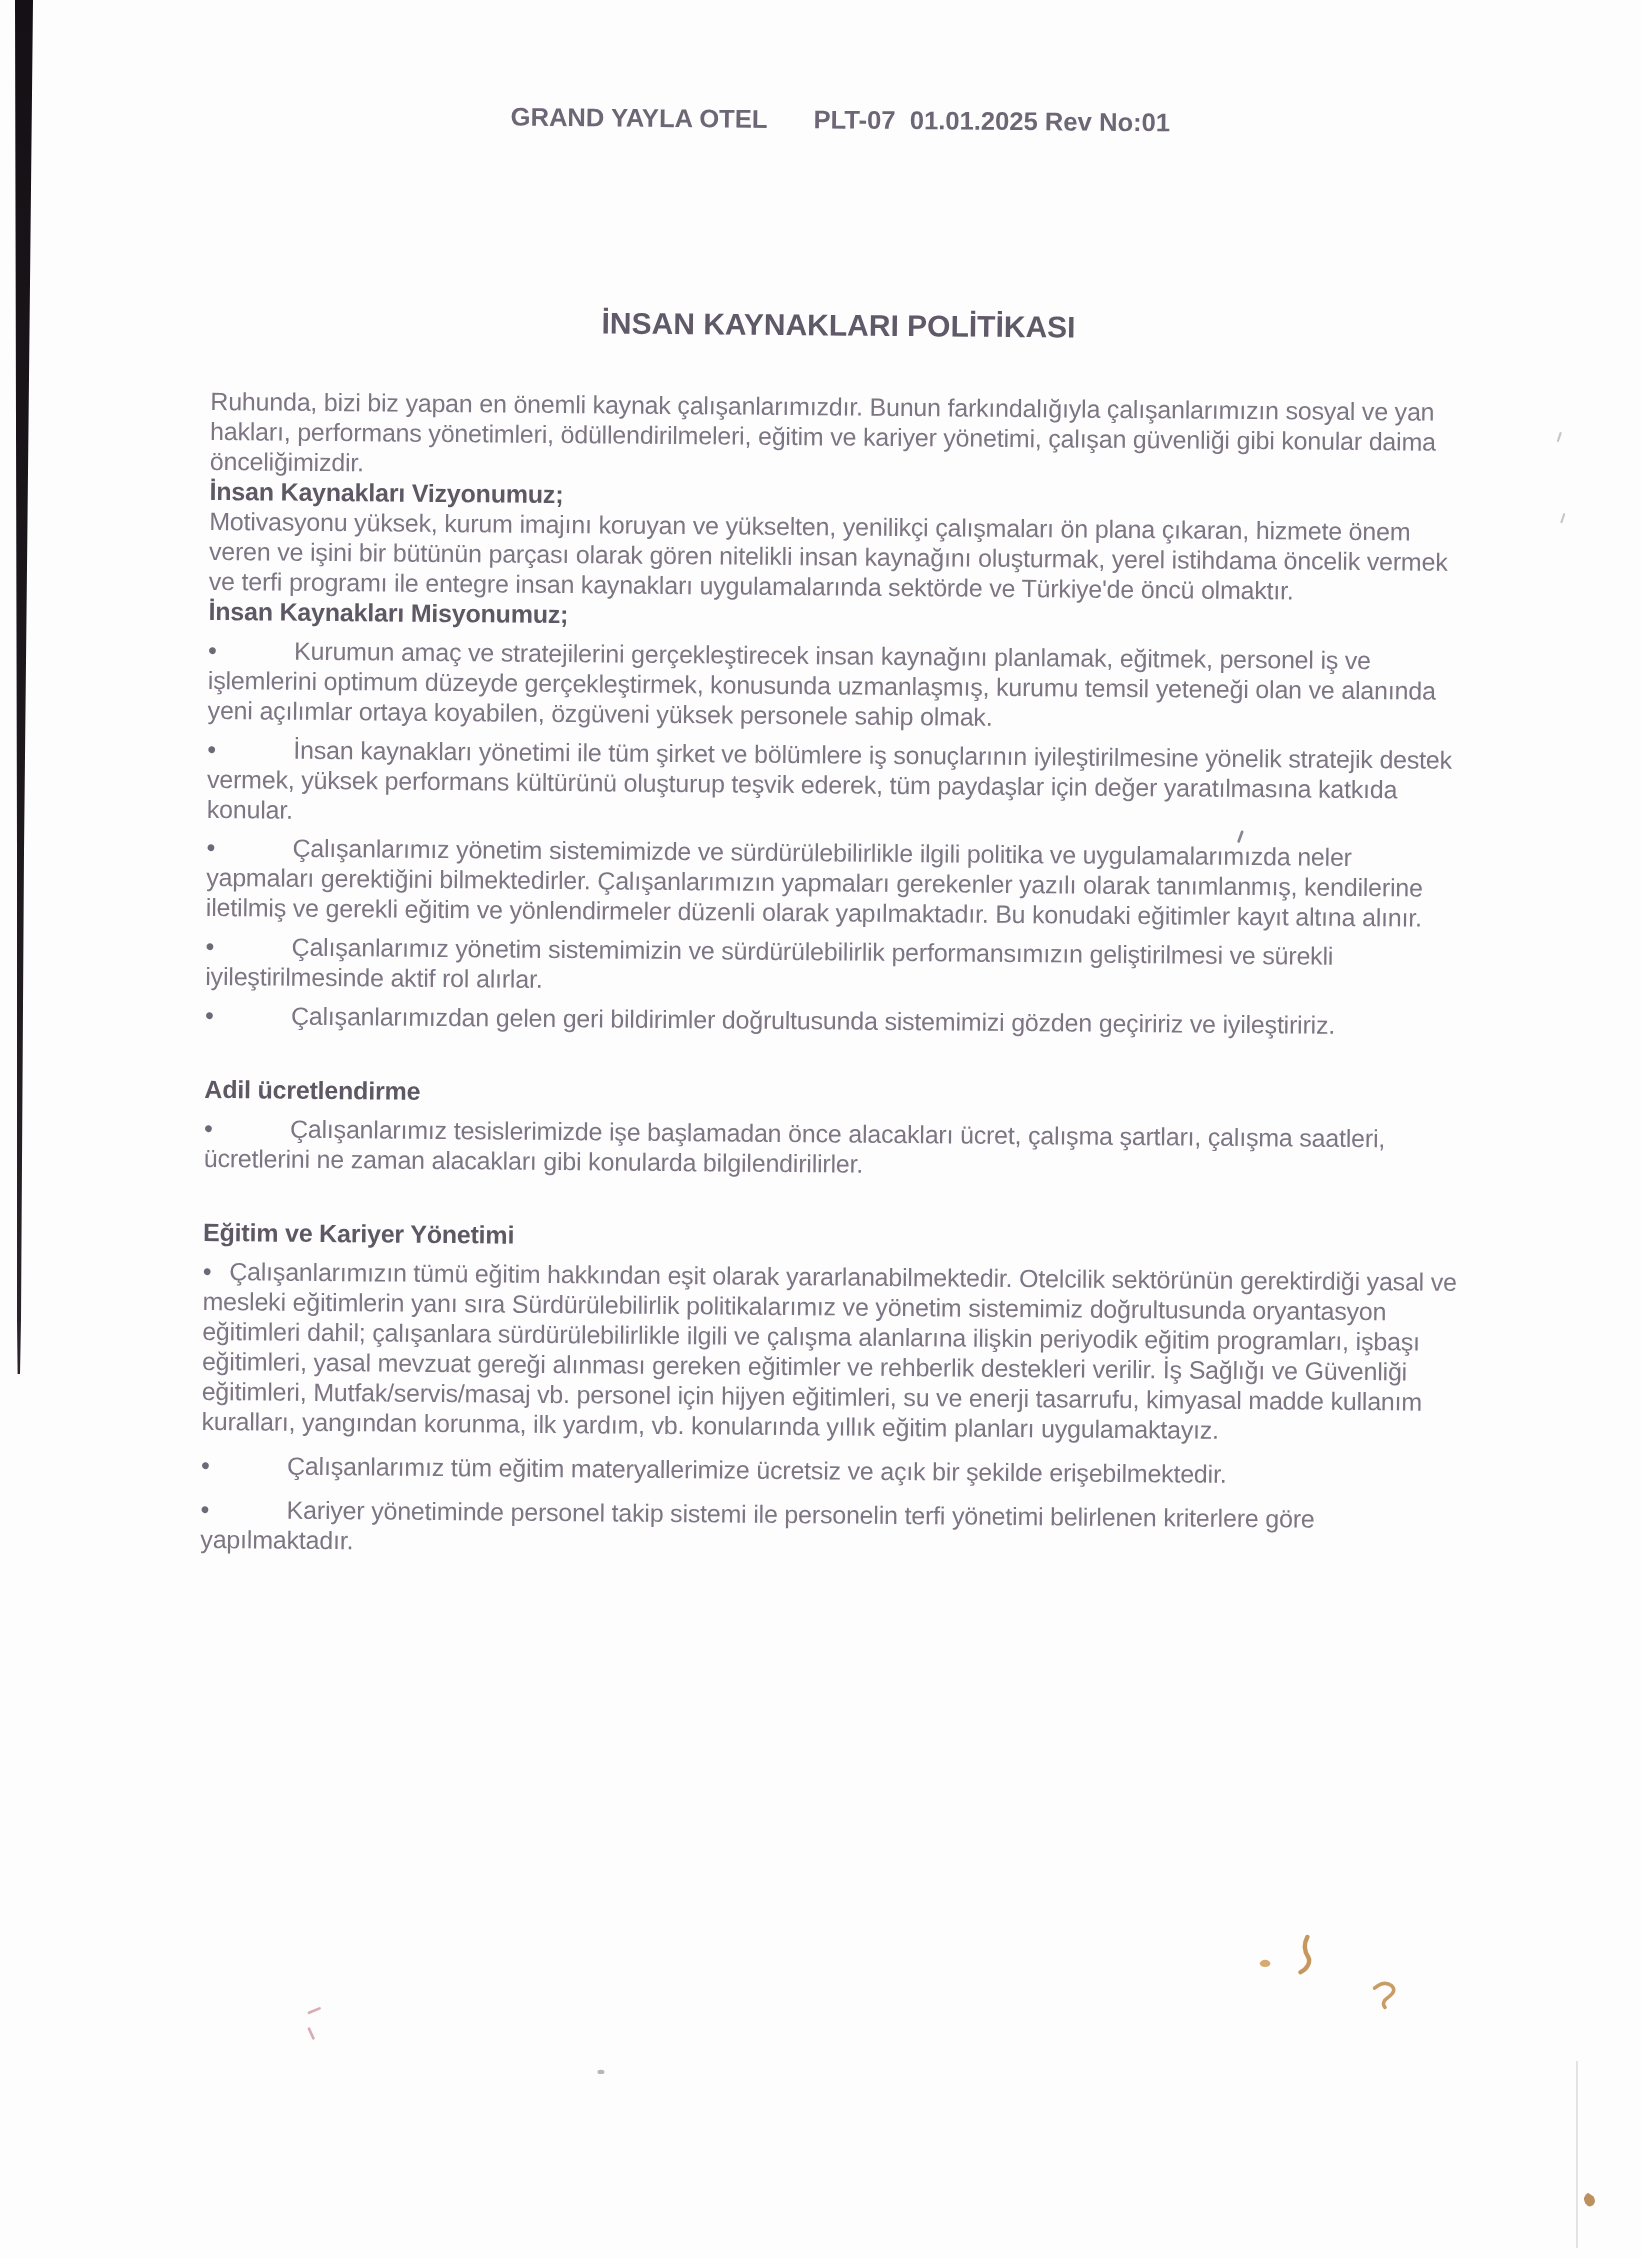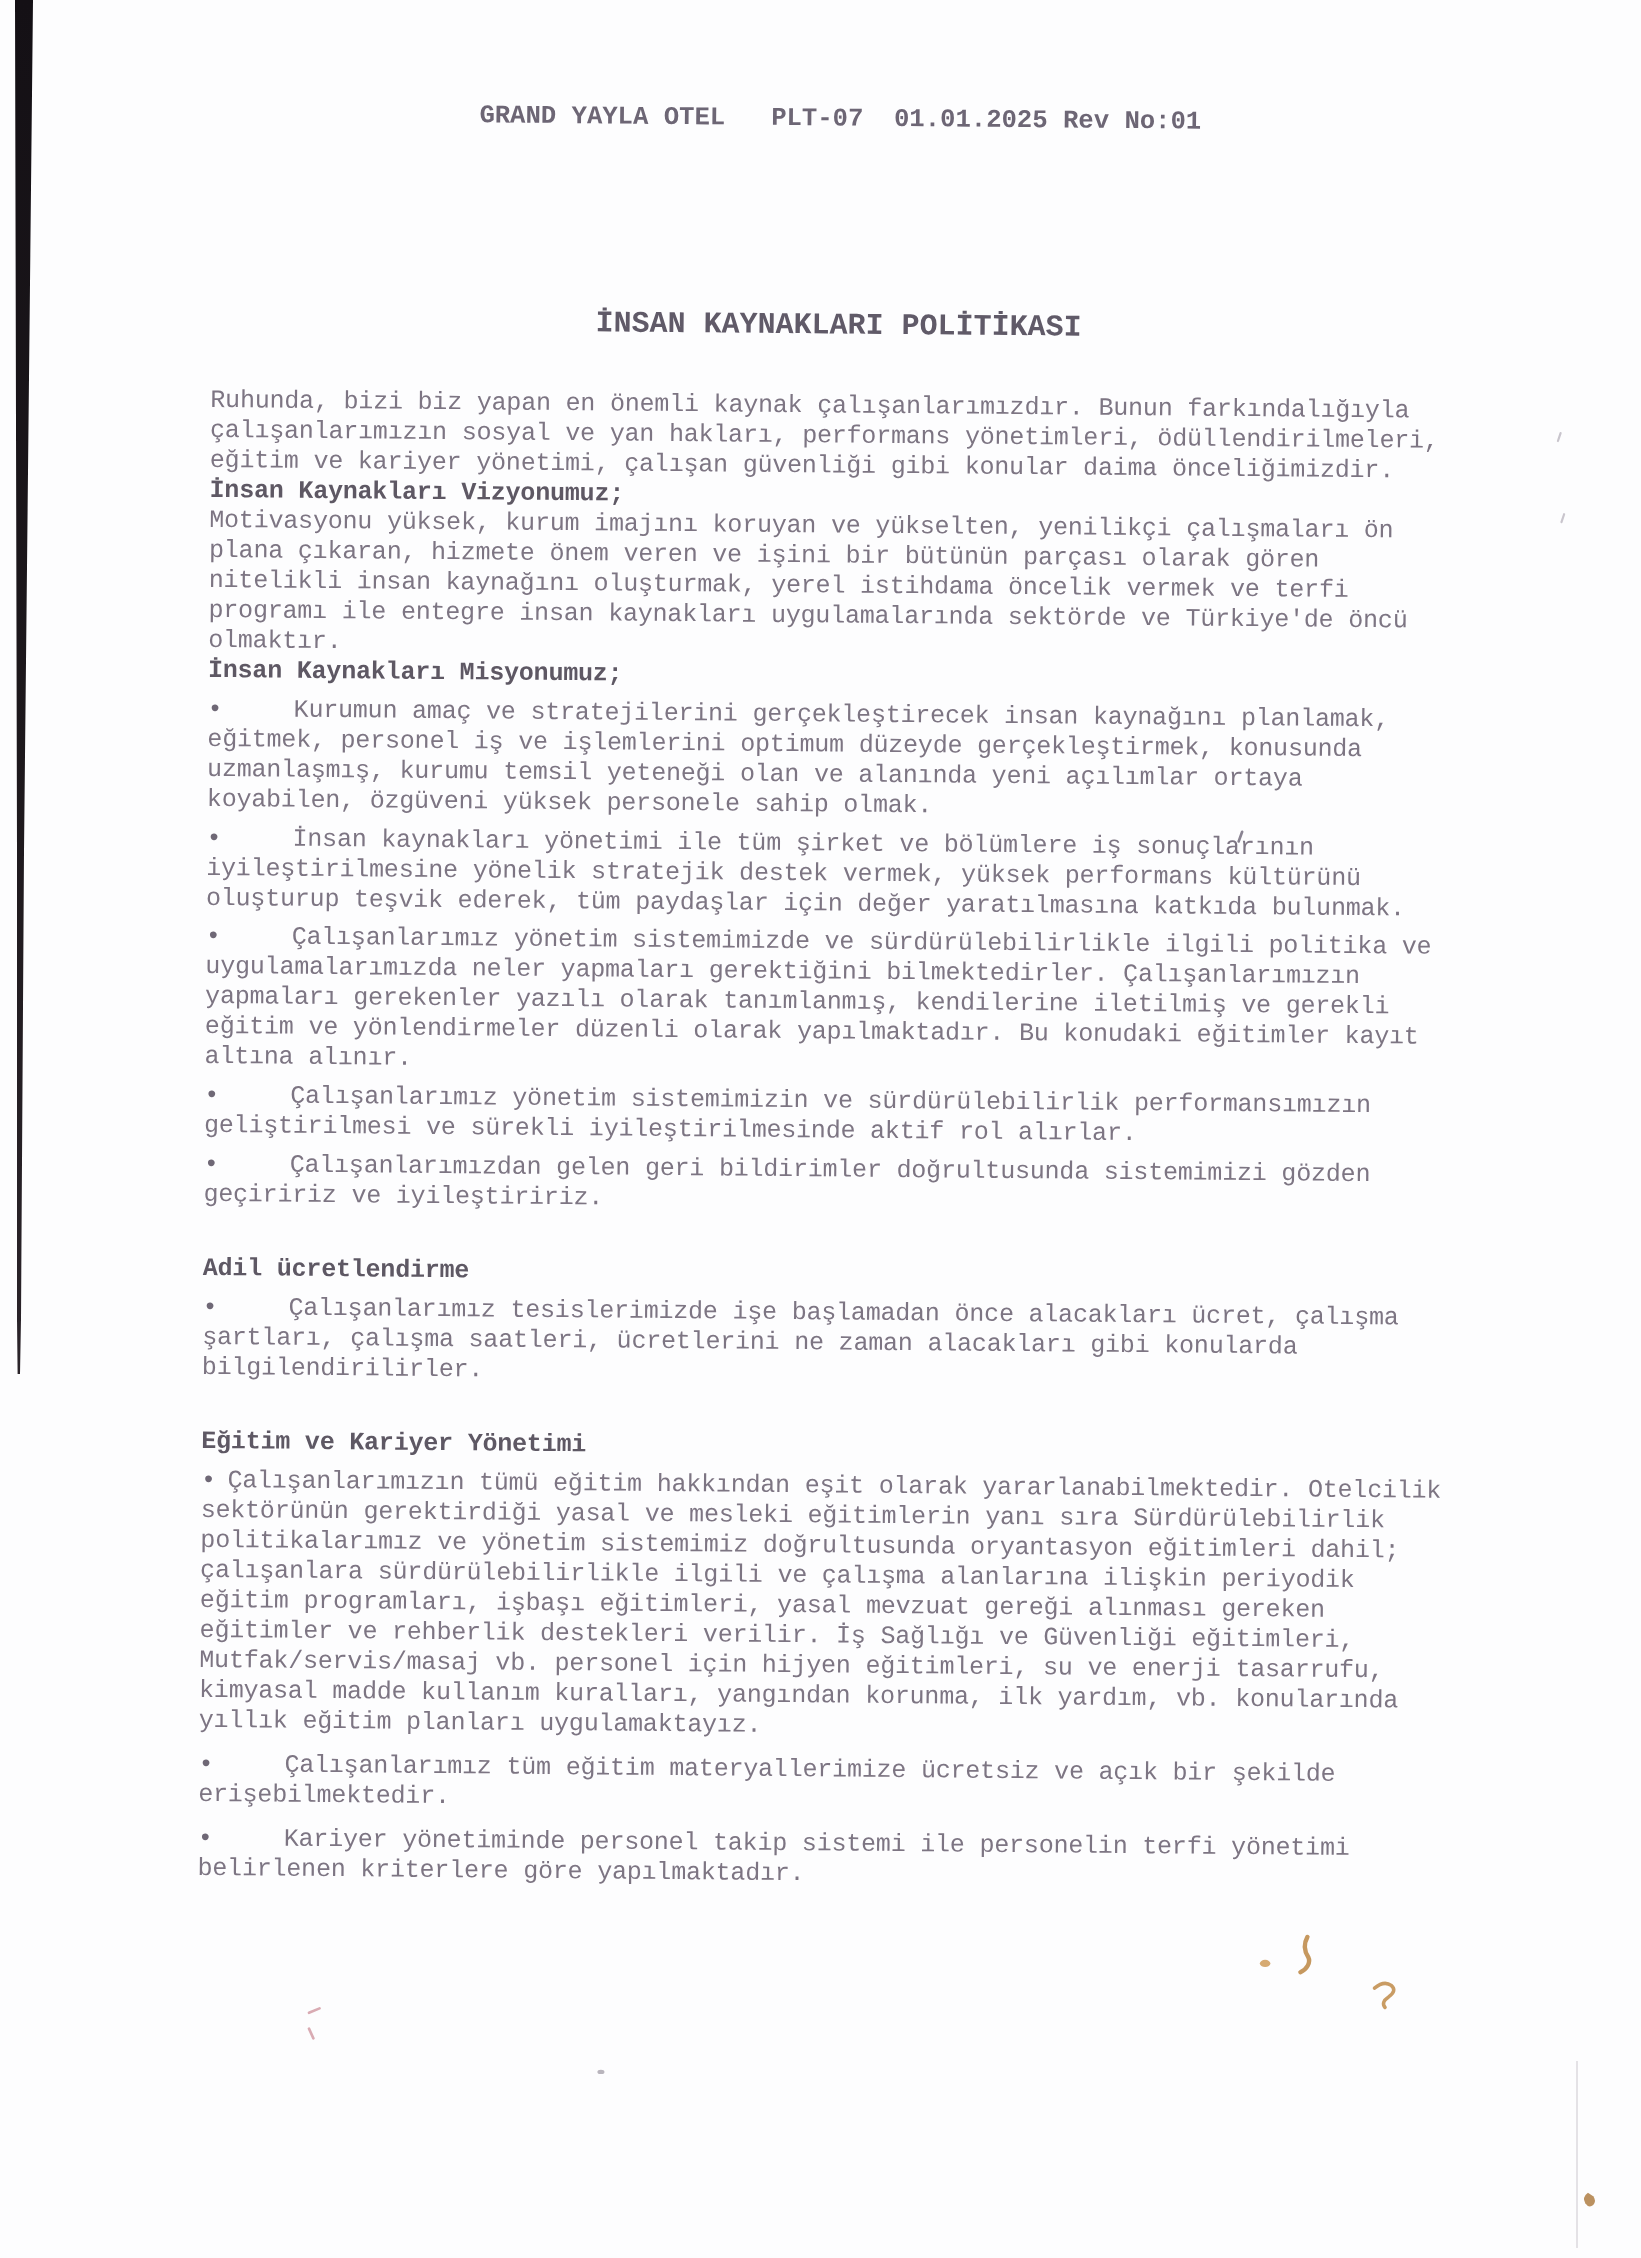--- a/index.html
+++ b/index.html
@@ -1,21 +1,21 @@
 <!DOCTYPE html>
 <html lang="tr" style="font-size:14px"><head>
 <meta charset="utf-8">
 <style>
   html,body{margin:0;padding:0;}
   body{
     width:1642px;height:2258px;position:relative;overflow:hidden;
     background:#fcfcfd;
     font-family:"Liberation Sans","DejaVu Sans",sans-serif;
   }
-  .page{position:absolute;inset:0;background:#fdfdfe;font-family:Liberation Mono, monospace;}
+  .page{position:absolute;inset:0;background:#fdfdfe;}
   
   .scan-edge{
     position:absolute;left:0;top:0;width:37px;height:1374px;
     background:linear-gradient(to bottom,#141015 0%,#1d181c 55%,#2b242a 100%);
     clip-path:polygon(15px 0,33px 0,24px 62%,21px 96%,20px 100%,17.6px 100%,17px 96%,17px 62%);
   }
   
   .scan-line-right{
     position:absolute;left:1576px;top:2061px;width:1.8px;height:187px;
     background:#e4e2e6;
@@ -66,21 +66,21 @@
     <div class="title">İNSAN KAYNAKLARI POLİTİKASI</div>
 
     <p class="intro">Ruhunda, bizi biz yapan en önemli kaynak çalışanlarımızdır. Bunun farkındalığıyla çalışanlarımızın sosyal ve yan hakları, performans yönetimleri, ödüllendirilmeleri, eğitim ve kariyer yönetimi, çalışan güvenliği gibi konular daima önceliğimizdir.</p>
 
     <h2>İnsan Kaynakları Vizyonumuz;</h2>
     <p class="after-heading">Motivasyonu yüksek, kurum imajını koruyan ve yükselten, yenilikçi çalışmaları ön plana çıkaran, hizmete önem veren ve işini bir bütünün parçası olarak gören nitelikli insan kaynağını oluşturmak, yerel istihdama öncelik vermek ve terfi programı ile entegre insan kaynakları uygulamalarında sektörde ve Türkiye'de öncü olmaktır.</p>
 
     <h2>İnsan Kaynakları Misyonumuz;</h2>
 
     <p class="li"><span class="bullet">•</span><span>Kurumun amaç ve stratejilerini gerçekleştirecek insan kaynağını planlamak, eğitmek, personel iş ve işlemlerini optimum düzeyde gerçekleştirmek, konusunda uzmanlaşmış, kurumu temsil yeteneği olan ve alanında yeni açılımlar ortaya koyabilen, özgüveni yüksek personele sahip olmak.</span></p>
-    <p class="li"><span class="bullet">•</span><span>İnsan kaynakları yönetimi ile tüm şirket ve bölümlere iş sonuçlarının iyileştirilmesine yönelik stratejik destek vermek, yüksek performans kültürünü oluşturup teşvik ederek, tüm paydaşlar için değer yaratılmasına katkıda bulunmak.</span></p>
+    <p class="li"><span class="bullet">•</span><span>İnsan kaynakları yönetimi ile tüm şirket ve bölümlere iş sonuçlarının iyileştirilmesine yönelik stratejik destek vermek, yüksek performans kültürünü oluşturup teşvik ederek, tüm paydaşlar için değer yaratılmasına katkıda konular.</span></p>
     <p class="li"><span class="bullet">•</span><span>Çalışanlarımız yönetim sistemimizde ve sürdürülebilirlikle ilgili politika ve uygulamalarımızda neler yapmaları gerektiğini bilmektedirler. Çalışanlarımızın yapmaları gerekenler yazılı olarak tanımlanmış, kendilerine iletilmiş ve gerekli eğitim ve yönlendirmeler düzenli olarak yapılmaktadır. Bu konudaki eğitimler kayıt altına alınır.</span></p>
     <p class="li"><span class="bullet">•</span><span>Çalışanlarımız yönetim sistemimizin ve sürdürülebilirlik performansımızın geliştirilmesi ve sürekli iyileştirilmesinde aktif rol alırlar.</span></p>
     <p class="li"><span class="bullet">•</span><span>Çalışanlarımızdan gelen geri bildirimler doğrultusunda sistemimizi gözden geçiririz ve iyileştiririz.</span></p>
 
     <h2 class="section-gap">Adil ücretlendirme</h2>
     <p class="li"><span class="bullet">•</span><span>Çalışanlarımız tesislerimizde işe başlamadan önce alacakları ücret, çalışma şartları, çalışma saatleri, ücretlerini ne zaman alacakları gibi konularda bilgilendirilirler.</span></p>
 
     <h2 class="section-gap">Eğitim ve Kariyer Yönetimi</h2>
     <p class="li tight"><span class="bullet">•</span><span>Çalışanlarımızın tümü eğitim hakkından eşit olarak yararlanabilmektedir. Otelcilik sektörünün gerektirdiği yasal ve mesleki eğitimlerin yanı sıra Sürdürülebilirlik politikalarımız ve yönetim sistemimiz doğrultusunda oryantasyon eğitimleri dahil; çalışanlara sürdürülebilirlikle ilgili ve çalışma alanlarına ilişkin periyodik eğitim programları, işbaşı eğitimleri, yasal mevzuat gereği alınması gereken eğitimler ve rehberlik destekleri verilir. İş Sağlığı ve Güvenliği eğitimleri, Mutfak/servis/masaj vb. personel için hijyen eğitimleri, su ve enerji tasarrufu, kimyasal madde kullanım kuralları, yangından korunma, ilk yardım, vb. konularında yıllık eğitim planları uygulamaktayız.</span></p>
     <p class="li tail"><span class="bullet">•</span><span>Çalışanlarımız tüm eğitim materyallerimize ücretsiz ve açık bir şekilde erişebilmektedir.</span></p>

